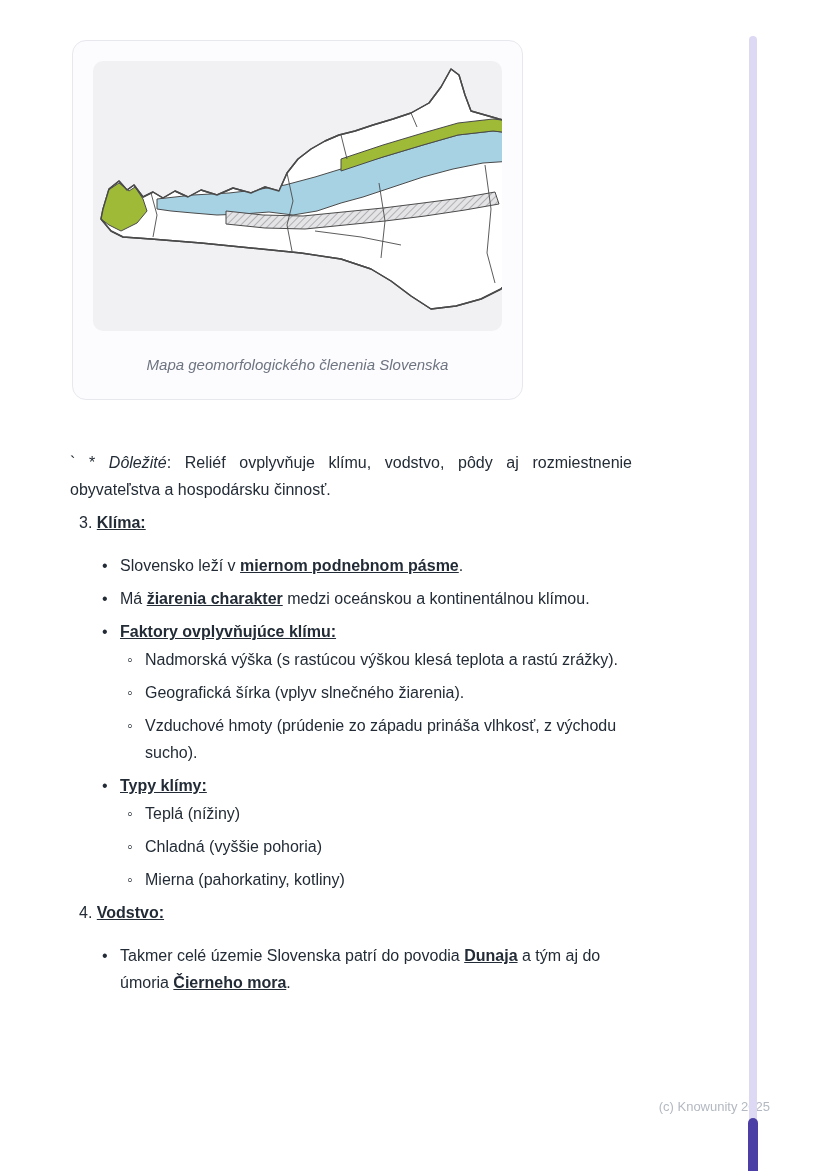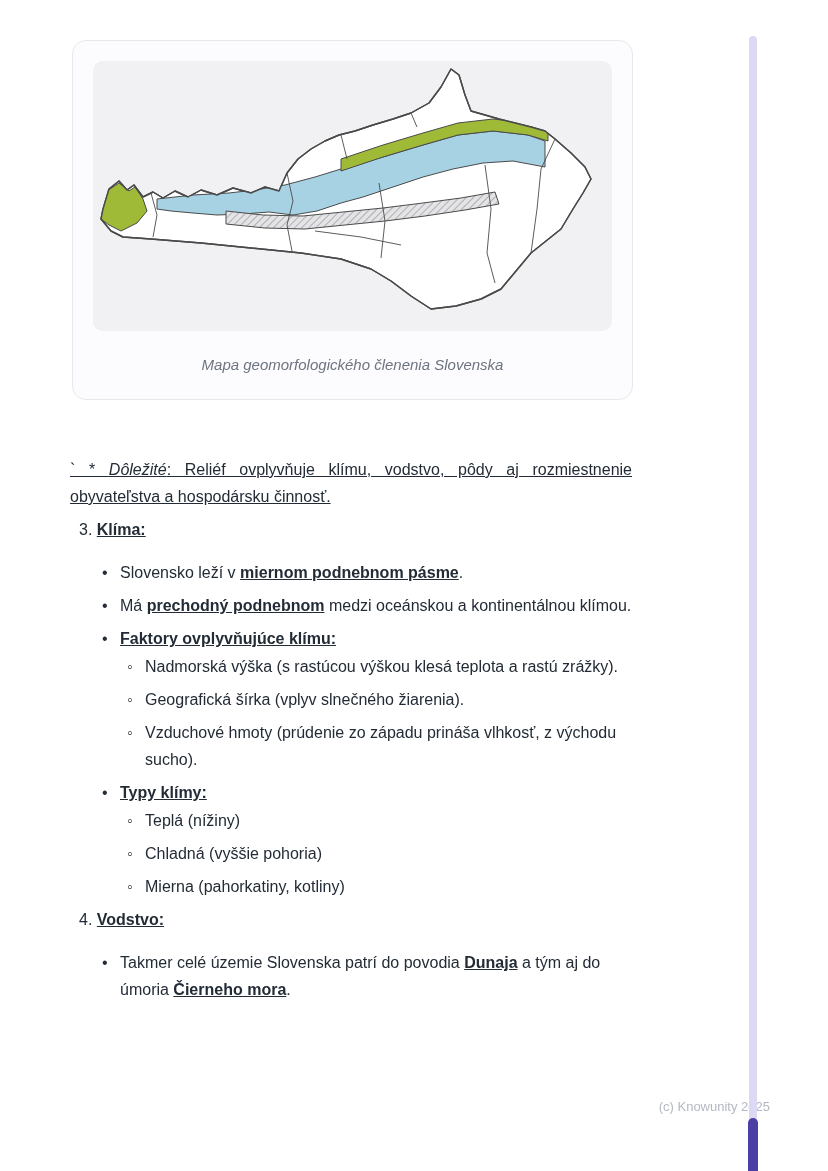--- a/index.html
+++ b/index.html
@@ -1,29 +1,29 @@
 <!DOCTYPE html>
 <html><head>
 <meta charset="utf-8">
 <style>
   html,body{margin:0;padding:0;background:#ffffff;}
   .page{position:relative;width:828px;height:1171px;background:#ffffff;overflow:hidden;
         font-family:"Liberation Sans","DejaVu Sans",sans-serif;color:#232c36;}
 
   
-  .card{position:absolute;left:72px;top:40px;width:561px;box-sizing:border-box;
+  .card{position:absolute;left:72px;top:40px;width:451px;box-sizing:border-box;
         padding:20px 20px 24px;border:1px solid #e7e8ee;border-radius:14px;background:#fcfcfe;}
   .map-panel{height:270px;border-radius:10px;background:#f1f1f4;overflow:hidden;}
   .map-panel svg{display:block;}
   .caption{margin-top:24px;text-align:center;font-style:italic;color:#6d7480;
            font-size:15px;line-height:20px;}
 
   
   .doc{position:absolute;left:70px;top:444px;width:562px;font-size:16px;line-height:27px;}
-  .intro{margin:12px 0 6px;text-align:justify;text-decoration:underline;}
+  .intro{margin:5px 0 6px;text-align:justify;}
   .sec{margin:5px 0 16px;padding-left:9px;}
   b{font-weight:700;text-decoration:underline;}
   em{font-style:italic;}
   ul{list-style:none;margin:0;padding:0;}
   ul.l1>li{position:relative;padding-left:50px;margin-bottom:6px;}
   ul.l1>li::before{content:"•";position:absolute;left:32px;top:0;}
   ul.l2{margin:1px 0 6px;}
   ul.l2>li{position:relative;padding-left:25px;margin-bottom:6px;}
   ul.l2>li::before{content:"◦";position:absolute;left:7px;top:0;}
   li.extra-gap{margin-top:10px;}
@@ -84,21 +84,21 @@
 
   <div class="doc">
 
     <p class="intro"><span>` * </span><em>Dôležité</em><span>: Reliéf ovplyvňuje klímu, vodstvo, pôdy aj rozmiestnenie obyvateľstva a hospodársku činnosť.</span></p>
 
     <p class="sec"><span>3.</span> <b>Klíma:</b></p>
 
     <ul class="l1">
       <li><span>Slovensko leží v </span><b>miernom podnebnom pásme</b><span>.</span></li>
 
-      <li><span>Má </span><b>prechodný podnebnom</b><span> medzi oceánskou a kontinentálnou klímou.</span></li>
+      <li><span>Má </span><b>žiarenia charakter</b><span> medzi oceánskou a kontinentálnou klímou.</span></li>
 
       <li><b>Faktory ovplyvňujúce klímu:</b>
         <ul class="l2">
           <li>Nadmorská výška (s rastúcou výškou klesá teplota a rastú zrážky).</li>
           <li>Geografická šírka (vplyv slnečného žiarenia).</li>
           <li>Vzduchové hmoty (prúdenie zo západu prináša vlhkosť, z východu sucho).</li>
         </ul>
       </li>
 
       <li><b>Typy klímy:</b>

